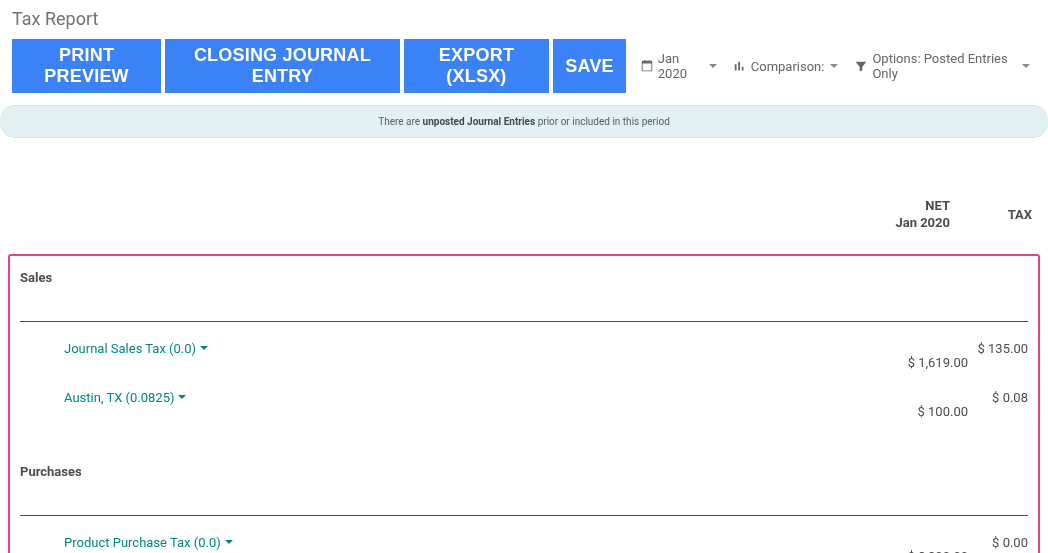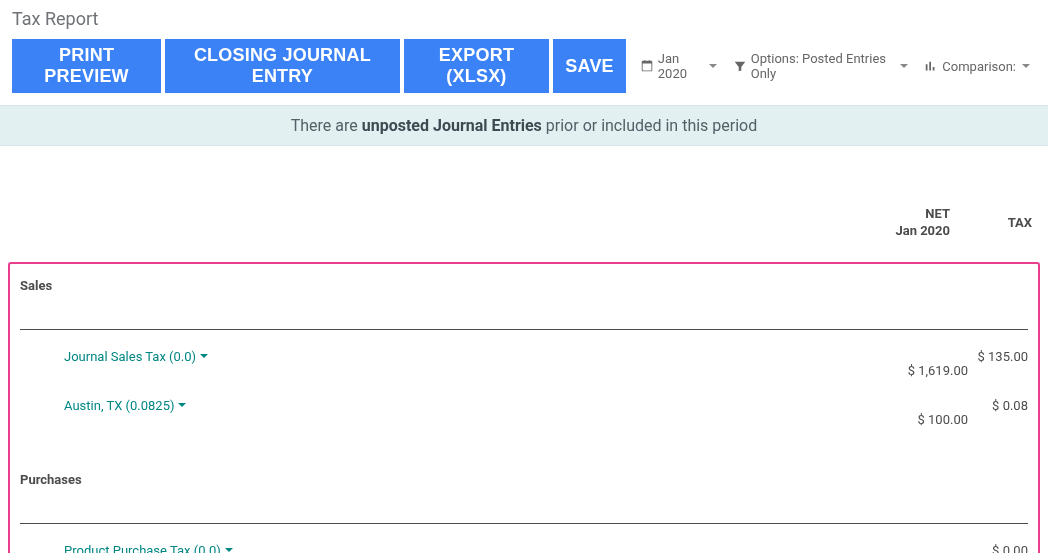--- a/index.html
+++ b/index.html
@@ -53,23 +53,24 @@
     border-left: 4px solid transparent;
     border-right: 4px solid transparent;
     border-top: 4px solid #888;
     vertical-align: middle;
   }
   .info-bar {
     background: #e3f0f1;
     color: #546068;
     text-align: center;
     padding: 10px 0;
-    font-size: 16px;
+    font-size: 10px;
     border-top: 1px solid #d4e5e7;
     border-bottom: 1px solid #d4e5e7;
+    border-radius: 15px;
   }
   .info-bar b { color: #3d4a52; }
   .report-area { padding: 0 2px; }
   .col-headers {
     display: flex;
     justify-content: flex-end;
     padding: 60px 14px 18px 14px;
     gap: 28px;
     font-weight: 700;
     color: #4c4c4c;
@@ -131,31 +132,31 @@
   <div class="filter-item">
     <svg class="icon-svg" viewBox="0 0 16 16">
         <path d="M5 1v1H3a1 1 0 0 0-1 1v10a1 1 0 0 0 1 1h10a1 1 0 0 0 1-1V3a1 1 0 0 0-1-1h-2V1h-1v1H6V1H5zm-2 4h10v8H3V5z"></path>
       </svg>
     <span>Jan 2020</span>
     <span class="caret"></span>
   </div>
 
   <div class="filter-item">
     <svg class="icon-svg" viewBox="0 0 16 16">
+        <path d="M2 13h2V6H2v7zm4 0h2V3H6v10zm4 0h2V9h-2v4z"></path>
+      </svg>
+    <span>Comparison:</span>
+    <span class="caret"></span>
+  </div>
+
+  <div class="filter-item">
+    <svg class="icon-svg" viewBox="0 0 16 16">
         <path d="M2 3h12l-4.5 6v4l-3 1v-5L2 3z"></path>
       </svg>
     <span>Options: Posted Entries Only</span>
-    <span class="caret"></span>
-  </div>
-
-  <div class="filter-item">
-    <svg class="icon-svg" viewBox="0 0 16 16">
-        <path d="M2 13h2V6H2v7zm4 0h2V3H6v10zm4 0h2V9h-2v4z"></path>
-      </svg>
-    <span>Comparison:</span>
     <span class="caret"></span>
   </div>
 </div>
 
 <div class="info-bar">
   <span>There are </span><b>unposted Journal Entries</b><span> prior or included in this period</span>
 </div>
 
 <div class="report-area">
   <div class="col-headers">

